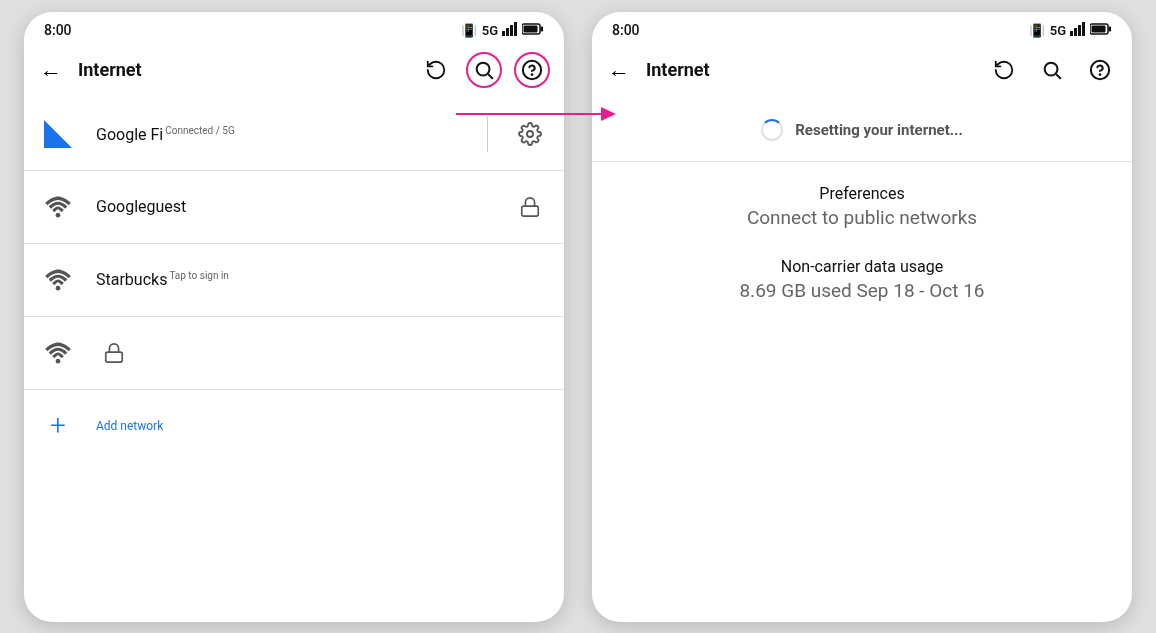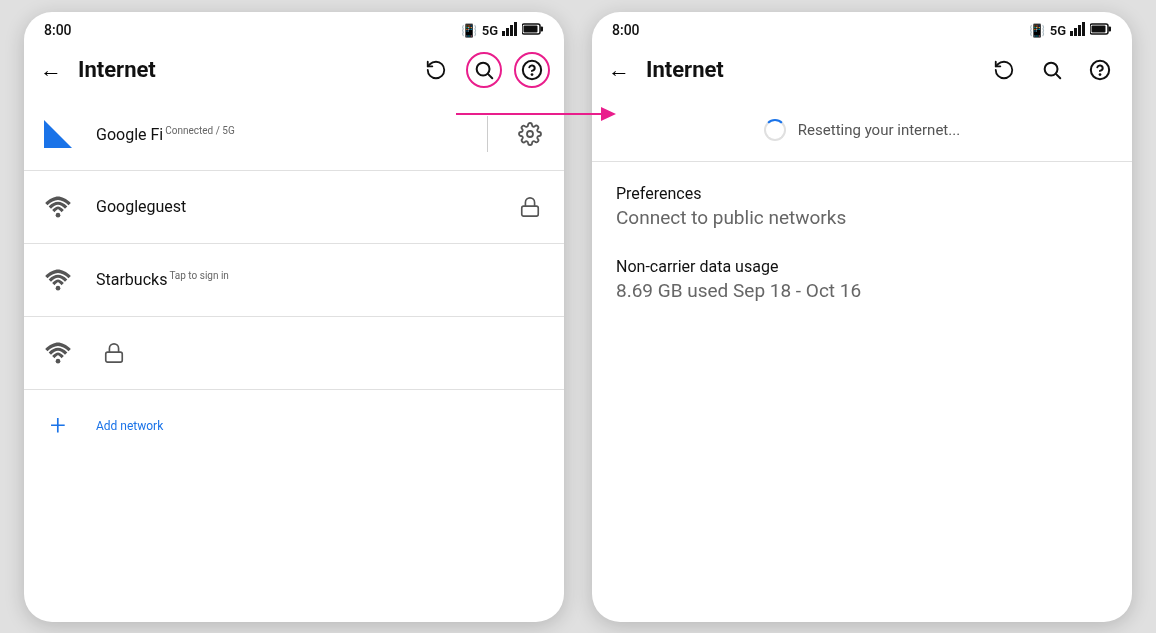--- a/index.html
+++ b/index.html
@@ -51,21 +51,21 @@
     }
 
     
     .app-bar {
       display: flex;
       align-items: center;
       padding: 4px 12px 8px 8px;
       gap: 8px;
     }
     .app-bar-title {
-      font-size: 22px;
+      font-size: 18px;
       font-weight: 700;
       flex: 1;
       color: #111;
     }
     .icon-btn {
       width: 40px;
       height: 40px;
       display: flex;
       align-items: center;
       justify-content: center;
@@ -168,20 +168,21 @@
     }
 
     
     .reset-container {
       display: flex;
       align-items: center;
       justify-content: center;
       gap: 12px;
       padding: 20px 16px;
       border-bottom: 1px solid #e0e0e0;
+      font-weight: bold;
     }
 
     
     .spinner {
       width: 22px;
       height: 22px;
       border: 2.5px solid #e0e0e0;
       border-top: 2.5px solid #1a73e8;
       border-radius: 50%;
       animation: spin 0.9s linear infinite;
@@ -196,20 +197,21 @@
       color: #555;
     }
 
     .menu-section {
       padding: 8px 0;
     }
 
     .menu-item {
       padding: 14px 24px;
       cursor: pointer;
+      text-align: center;
     }
     .menu-item-title {
       font-size: 16px;
       color: #111;
       font-weight: 400;
       margin-bottom: 3px;
     }
     .menu-item-sub {
       font-size: 19px;
       color: #666;

